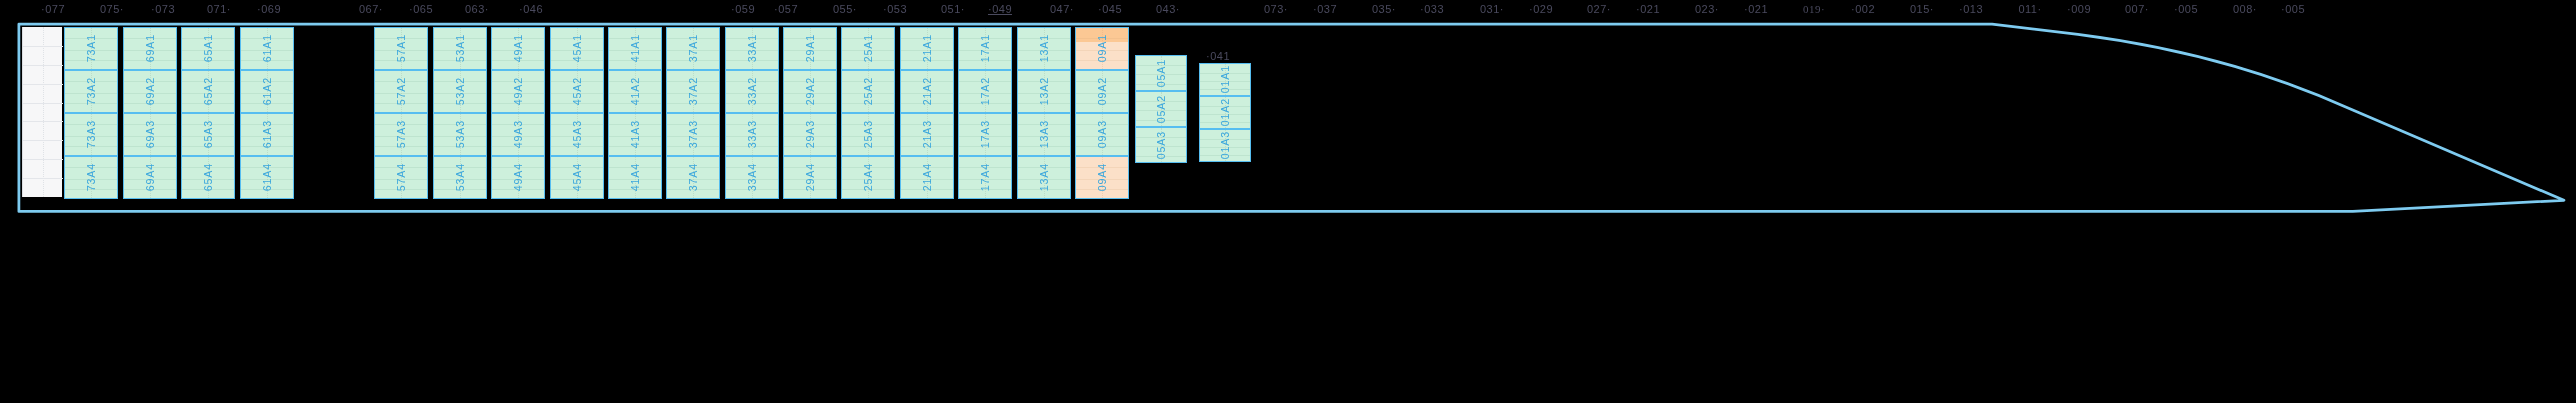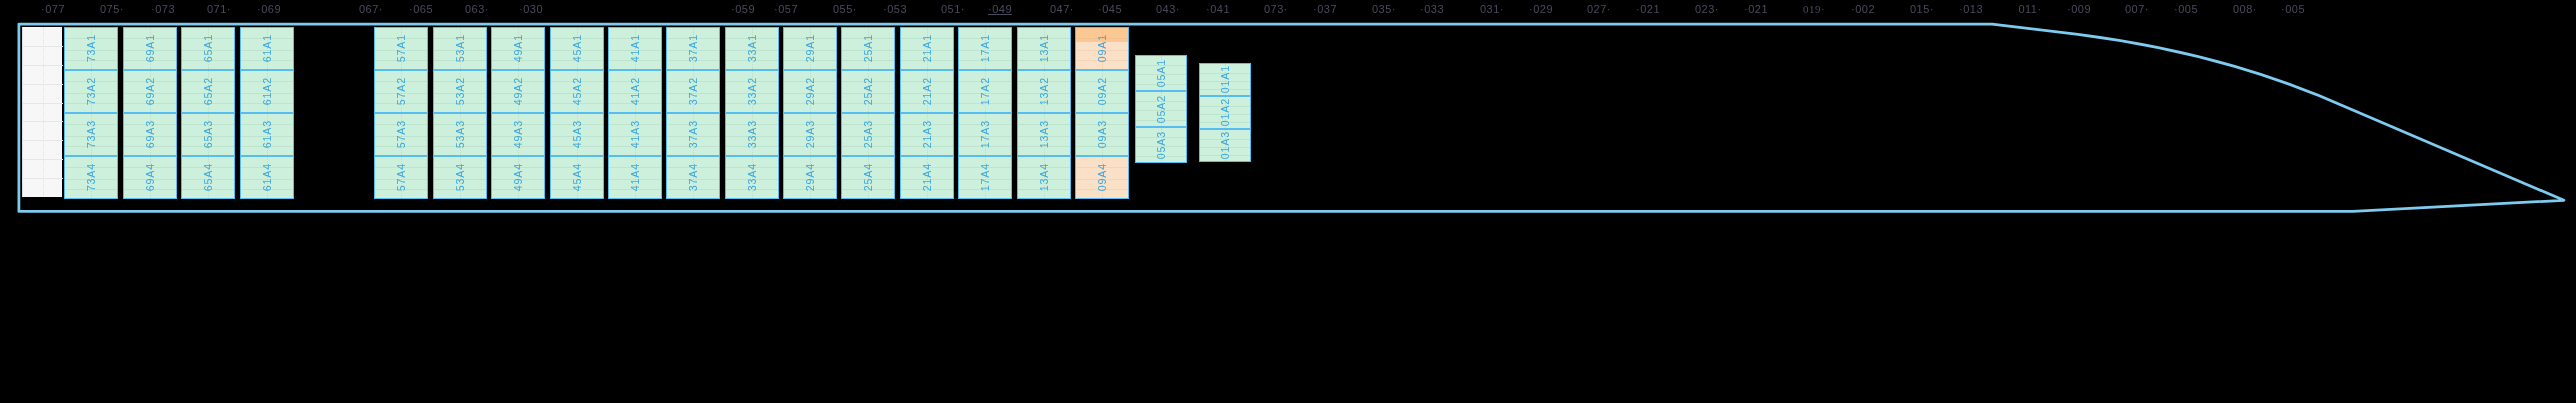--- a/index.html
+++ b/index.html
@@ -128,31 +128,31 @@
 
   <div id="bay-ruler">
       <div class="bay-tick" style="left: 53px;">·077</div>
       <div class="bay-tick" style="left: 112px;">075·</div>
       <div class="bay-tick" style="left: 163px;">·073</div>
       <div class="bay-tick" style="left: 219px;">071·</div>
       <div class="bay-tick" style="left: 269px;">·069</div>
       <div class="bay-tick" style="left: 371px;">067·</div>
       <div class="bay-tick" style="left: 421px;">·065</div>
       <div class="bay-tick" style="left: 477px;">063·</div>
-      <div class="bay-tick" style="left: 531px;">·030</div>
+      <div class="bay-tick" style="left: 531px;">·046</div>
       <div class="bay-tick" style="left: 743px;">·059</div>
       <div class="bay-tick" style="left: 786px;">·057</div>
       <div class="bay-tick" style="left: 845px;">055·</div>
       <div class="bay-tick" style="left: 895px;">·053</div>
       <div class="bay-tick" style="left: 953px;">051·</div>
       <div class="bay-tick" style="left: 1000px; text-decoration: underline;">·049</div>
       <div class="bay-tick" style="left: 1062px;">047·</div>
       <div class="bay-tick" style="left: 1110px;">·045</div>
       <div class="bay-tick" style="left: 1168px;">043·</div>
-      <div class="bay-tick" style="left: 1218px;">·041</div>
+      <div class="bay-tick" style="left: 1218px; margin-top: 47px;">·041</div>
       <div class="bay-tick" style="left: 1276px;">073·</div>
       <div class="bay-tick" style="left: 1325px;">·037</div>
       <div class="bay-tick" style="left: 1384px;">035·</div>
       <div class="bay-tick" style="left: 1432px;">·033</div>
       <div class="bay-tick" style="left: 1492px;">031·</div>
       <div class="bay-tick" style="left: 1541px;">·029</div>
       <div class="bay-tick" style="left: 1599px;">027·</div>
       <div class="bay-tick" style="left: 1648px;">·021</div>
       <div class="bay-tick" style="left: 1707px;">023·</div>
       <div class="bay-tick" style="left: 1756px;">·021</div>

